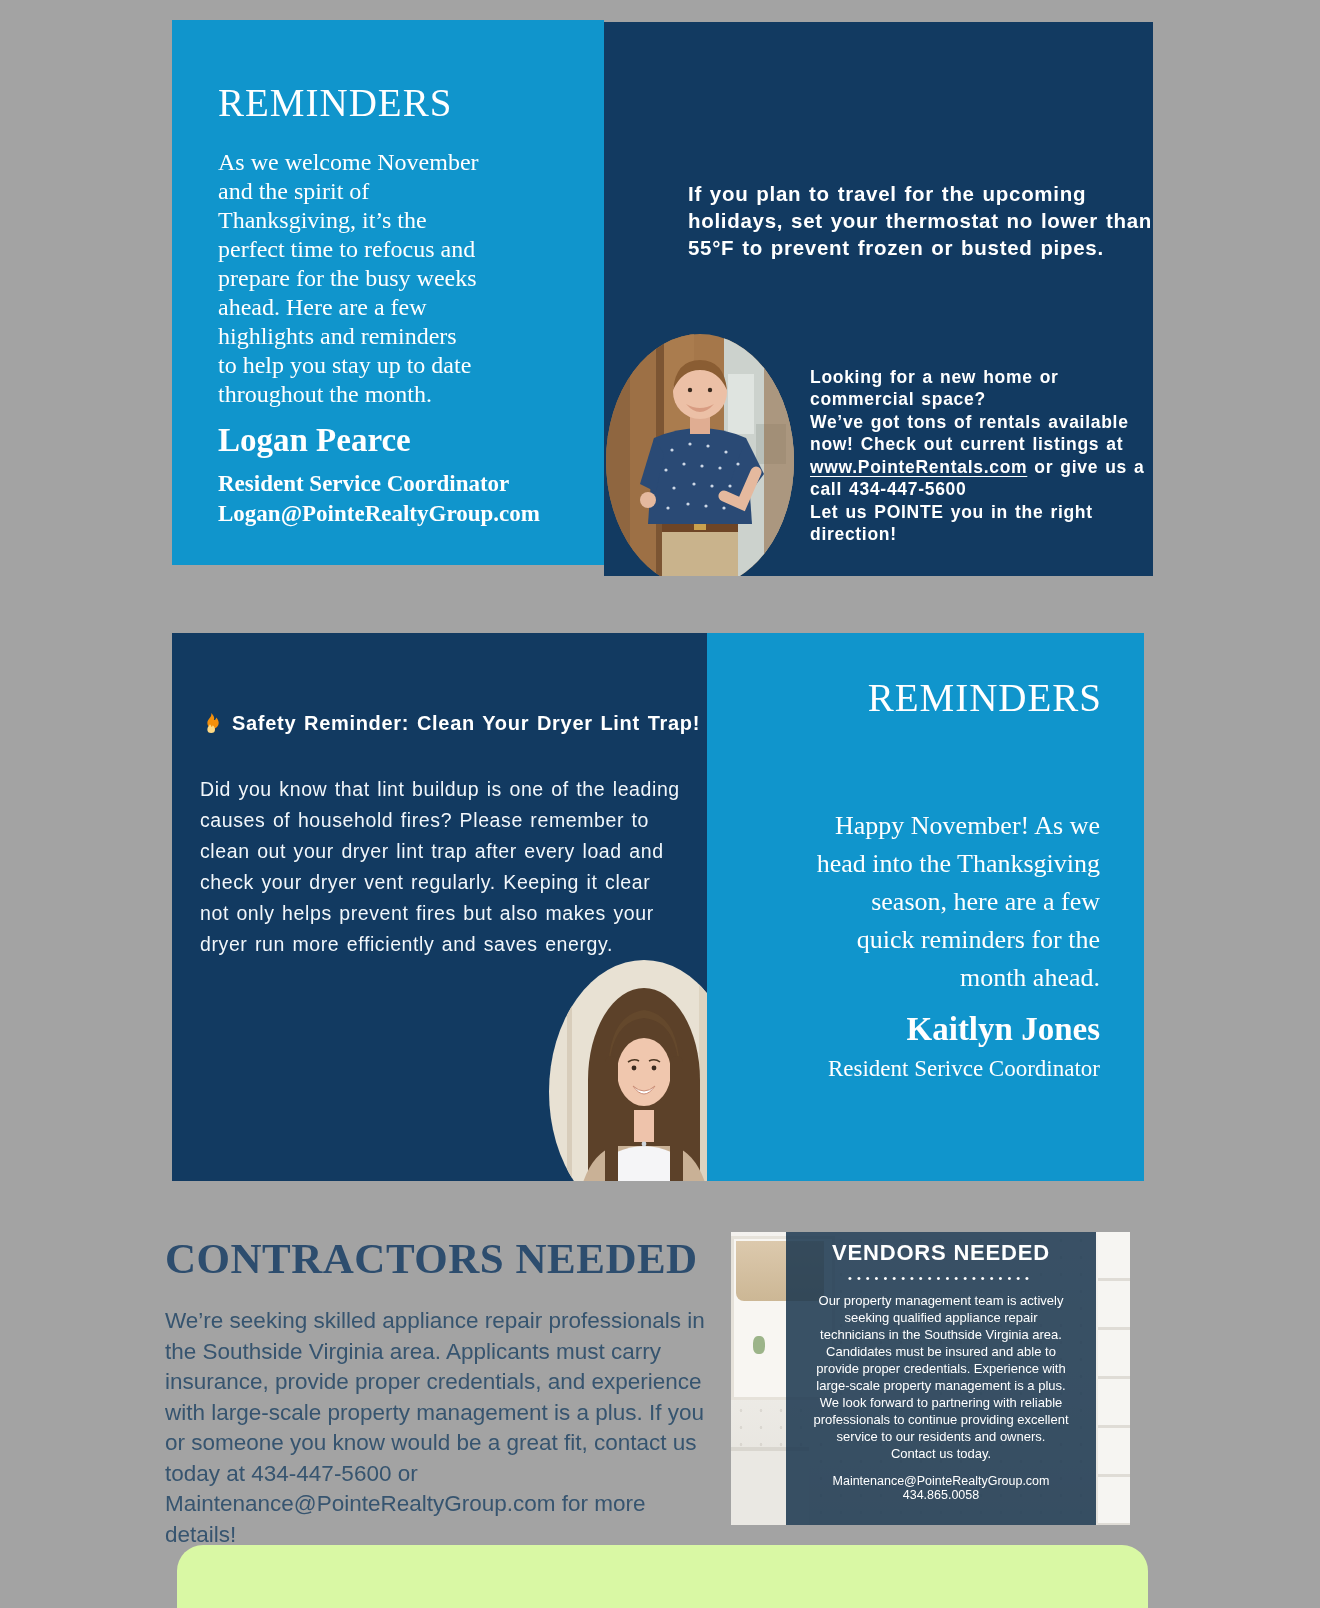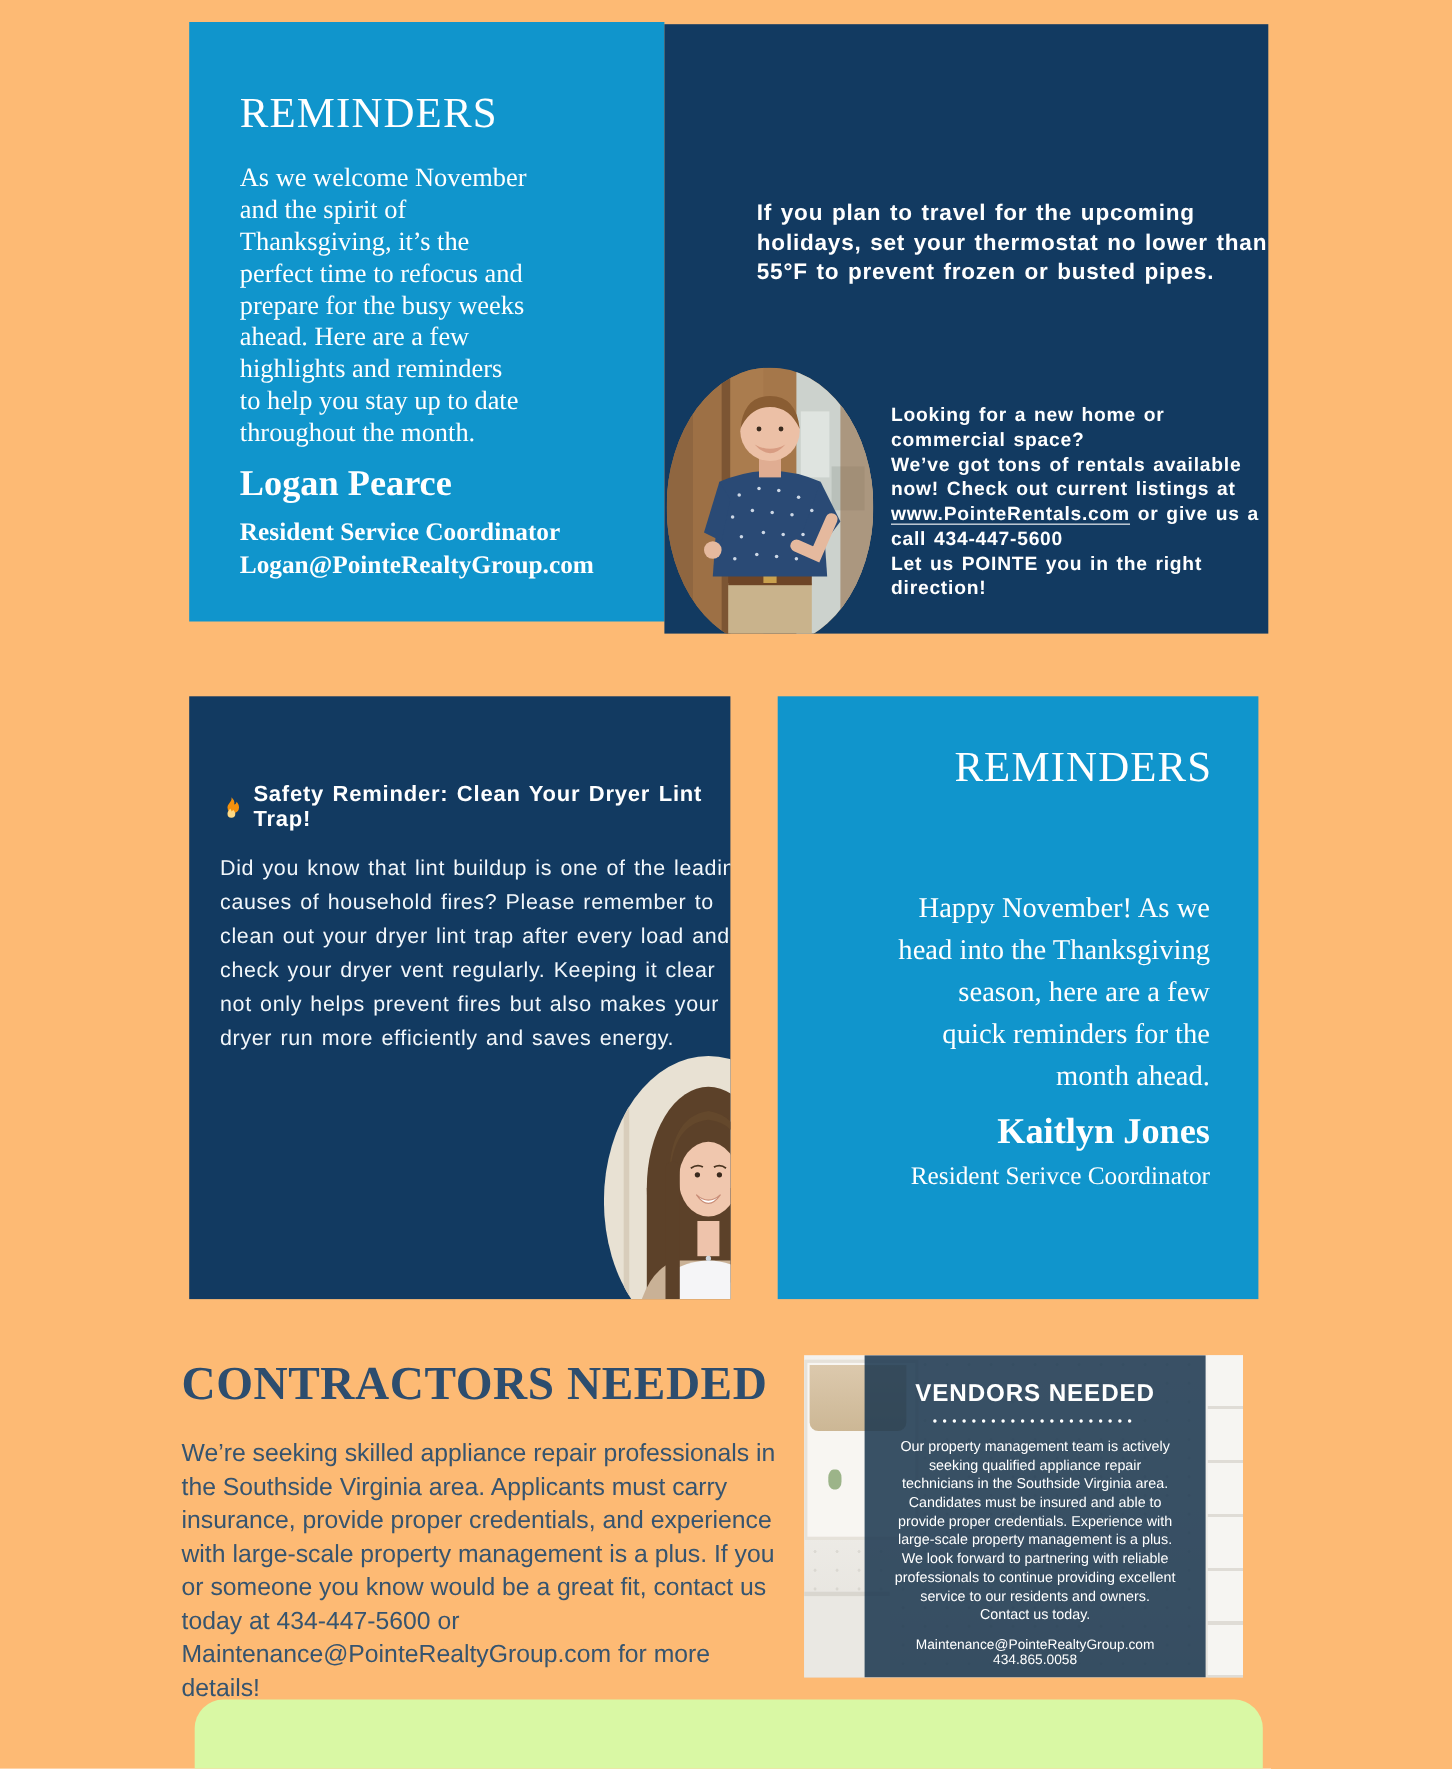--- a/index.html
+++ b/index.html
@@ -1,16 +1,16 @@
 <!DOCTYPE html>
 <html><head>
 <meta charset="utf-8">
 <style>
   html,body{margin:0;padding:0;background:#ffffff;}
-  .page{position:relative;width:1320px;height:1608px;background:#fdba74;overflow:hidden;
+  .page{position:relative;width:1320px;height:1608px;background:#a3a3a3;overflow:hidden;
         font-family:"Liberation Sans","DejaVu Sans",sans-serif;}
   .panel{position:absolute;overflow:hidden;color:#ffffff;}
   .bg-blue{background:#1095cc;}
   .bg-navy{background:#123a61;}
 
   
   .tl{left:172px;top:20px;width:432px;height:545px;}
   .tl h1{position:absolute;left:46px;top:60px;margin:0;font-weight:400;font-size:39px;
          letter-spacing:1px;font-family:"Liberation Serif","DejaVu Serif",serif;}
   .tl .body{position:absolute;left:46px;top:128px;width:360px;font-size:24px;line-height:29px;
@@ -25,21 +25,21 @@
   .tr .thermo{position:absolute;left:43px;top:158px;width:480px;font-size:20.5px;font-weight:700;
               line-height:27px;white-space:pre-line;margin-left:41px;}
   .photo-frame{position:absolute;border-radius:50%;overflow:hidden;}
   .man-photo{left:2px;top:312px;width:188px;height:254px;}
   .tr .rentals{position:absolute;left:206px;top:321px;width:340px;font-size:17.5px;font-weight:700;
                line-height:22.5px;white-space:pre-line;}
   .tr .pointe{white-space:pre-line;}
   .link{text-decoration:underline;text-underline-offset:3px;cursor:pointer;}
 
   
-  .ml{left:172px;top:633px;width:492px;height:548px;}
+  .ml{left:172px;top:633px;width:535px;height:548px;}
   .ml .safety{position:absolute;left:28px;top:78px;display:flex;align-items:center;gap:10px;
               font-size:20px;font-weight:700;}
   .ml .body{position:absolute;left:28px;top:141px;width:490px;font-size:19.5px;line-height:31px;
             color:#f2f7fb;white-space:pre-line;letter-spacing:.6px;}
   .woman-photo{left:377px;top:327px;width:190px;height:264px;}
 
   
   .mr{left:707px;top:633px;width:437px;height:548px;text-align:right;}
   .mr h1{position:absolute;right:42px;top:42px;margin:0;font-weight:400;font-size:39px;
          letter-spacing:1px;font-family:"Liberation Serif","DejaVu Serif",serif;}
@@ -66,21 +66,21 @@
            background:#9cb489;}
   .k-tile{position:absolute;left:0;top:0;width:100%;height:100%;
           background-image:radial-gradient(circle,rgba(120,115,100,.14) 1.2px,transparent 1.6px);
           background-size:20px 17px;}
   .k-counter{position:absolute;left:0;bottom:0;width:78px;height:74px;background:#eae8e3;
              border-top:4px solid #d9d6cf;}
   .k-cabinet{position:absolute;right:0;top:0;width:32px;height:100%;
              background:repeating-linear-gradient(180deg,#f6f5f2 0 46px,#dfdcd6 46px 49px);}
   .v-overlay{position:absolute;left:55px;top:0;width:310px;height:100%;text-align:center;
              background:rgba(26,53,78,.86);color:#fff;}
-  .v-title{margin-top:22px;font-size:22px;font-weight:700;letter-spacing:.8px;text-align:center;}
+  .v-title{margin-top:8px;font-size:22px;font-weight:700;letter-spacing:.8px;text-align:center;}
   .v-dots{margin-top:6px;font-size:11px;letter-spacing:5px;white-space:nowrap;}
   .v-body{margin-top:8px;padding:0 8px;font-size:13px;line-height:17px;white-space:pre-line;}
   .v-email{margin-top:12px;font-size:12.5px;}
   .v-phone{font-size:12.5px;}
 
   
   .green-box{position:absolute;left:177px;top:1545px;width:971px;height:120px;border-radius:26px;
              background:#d9f8a4;}
 </style>
 </head>

